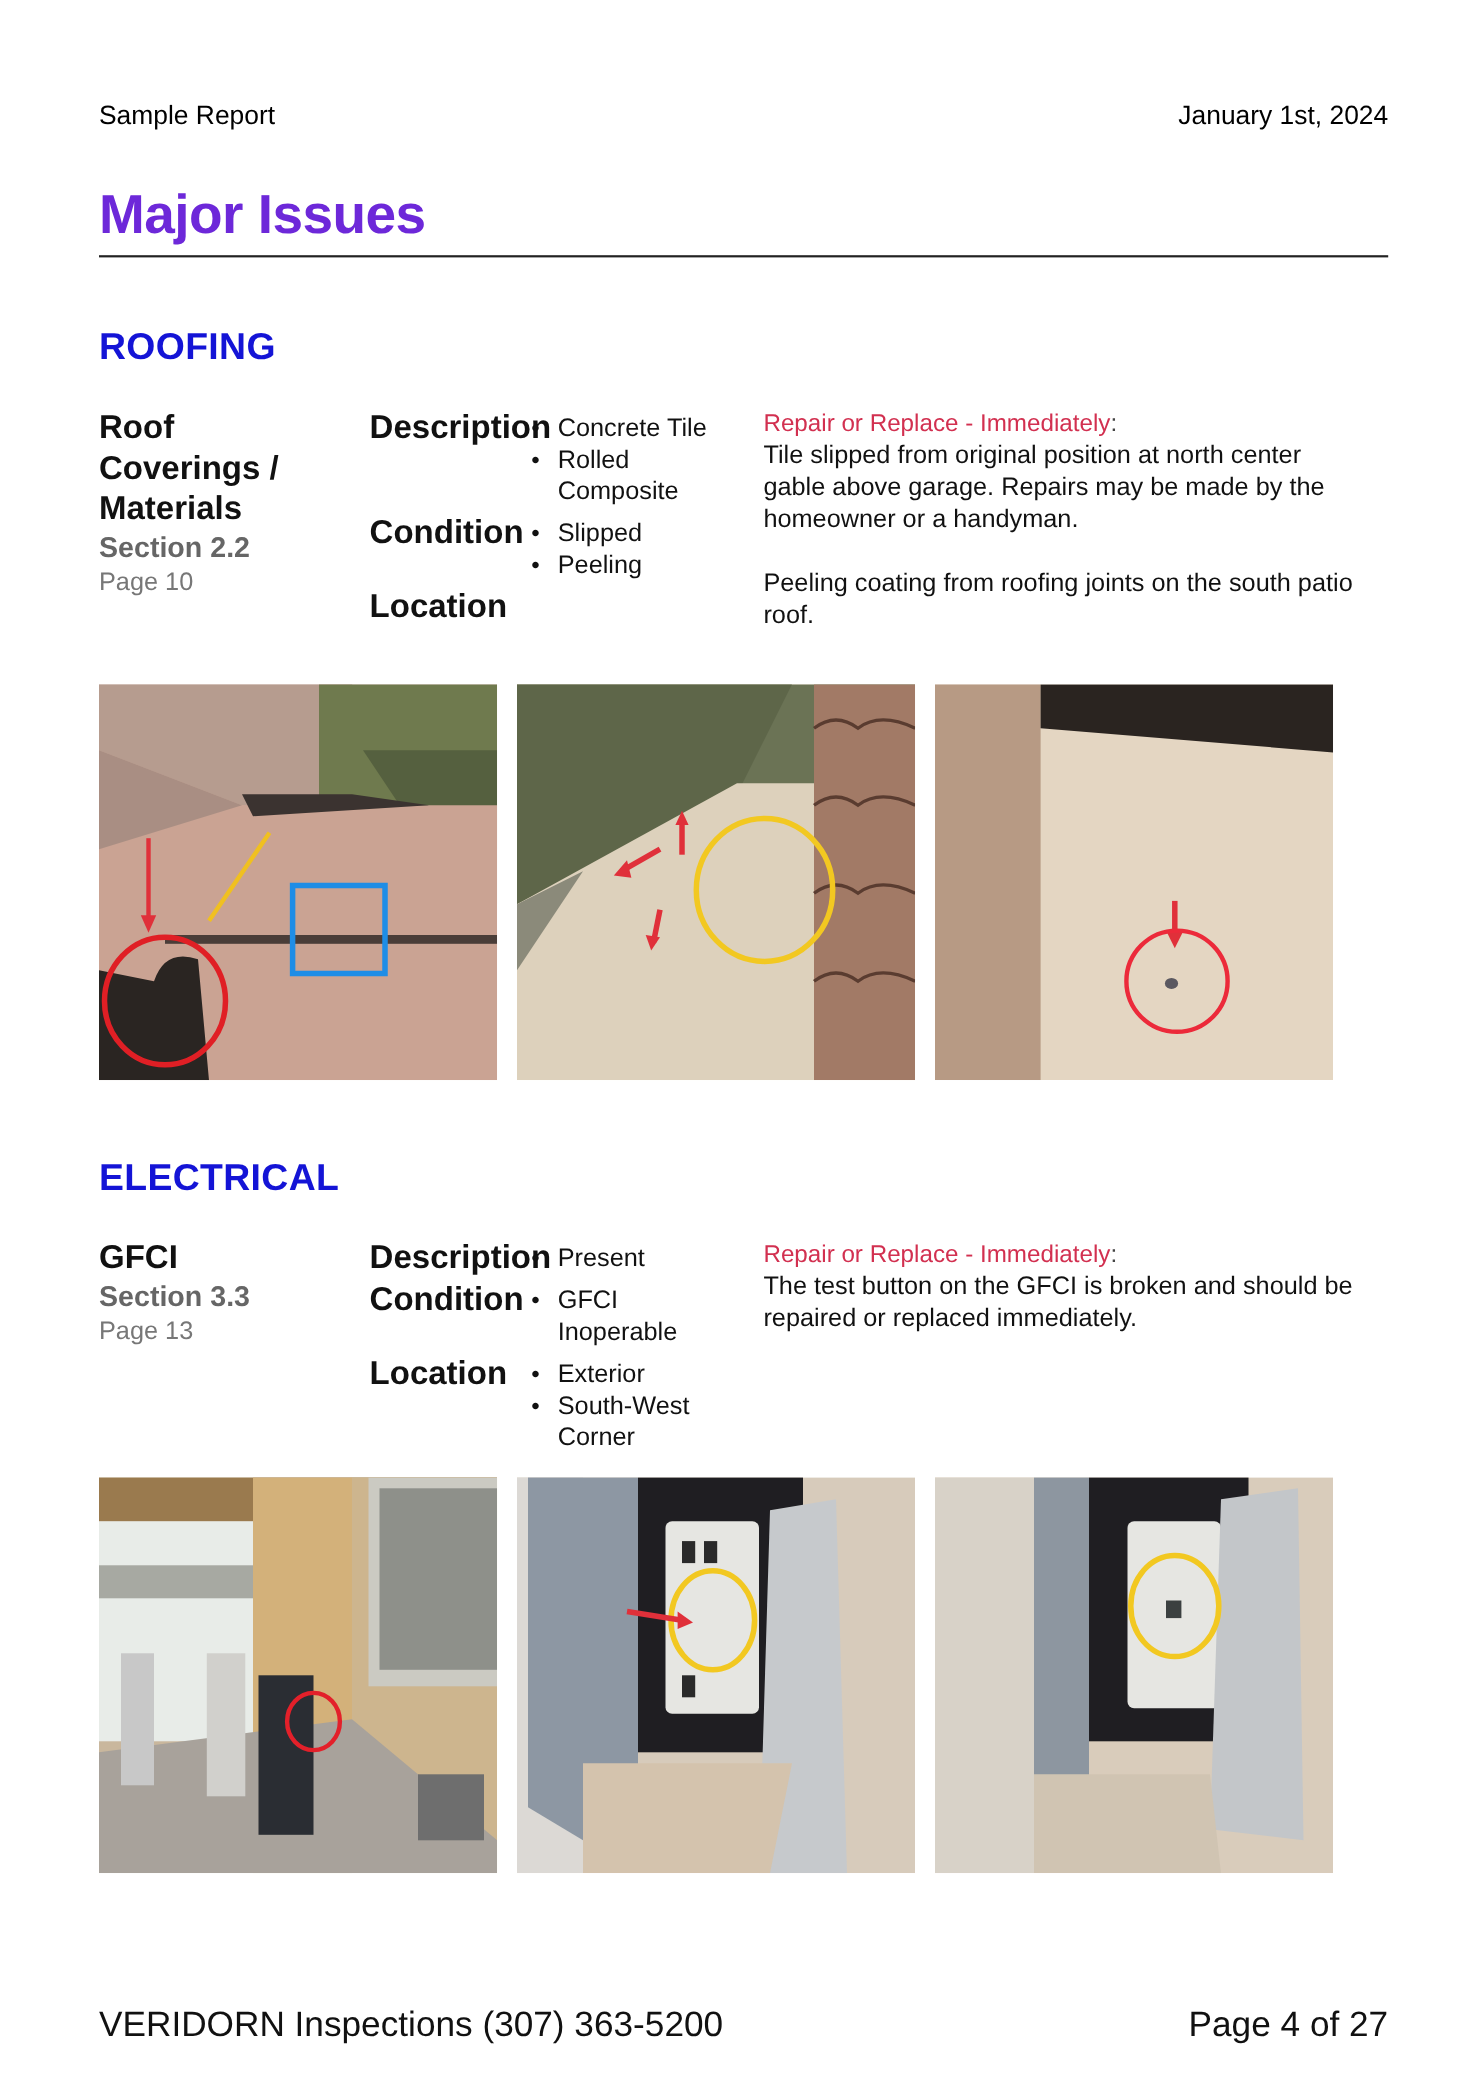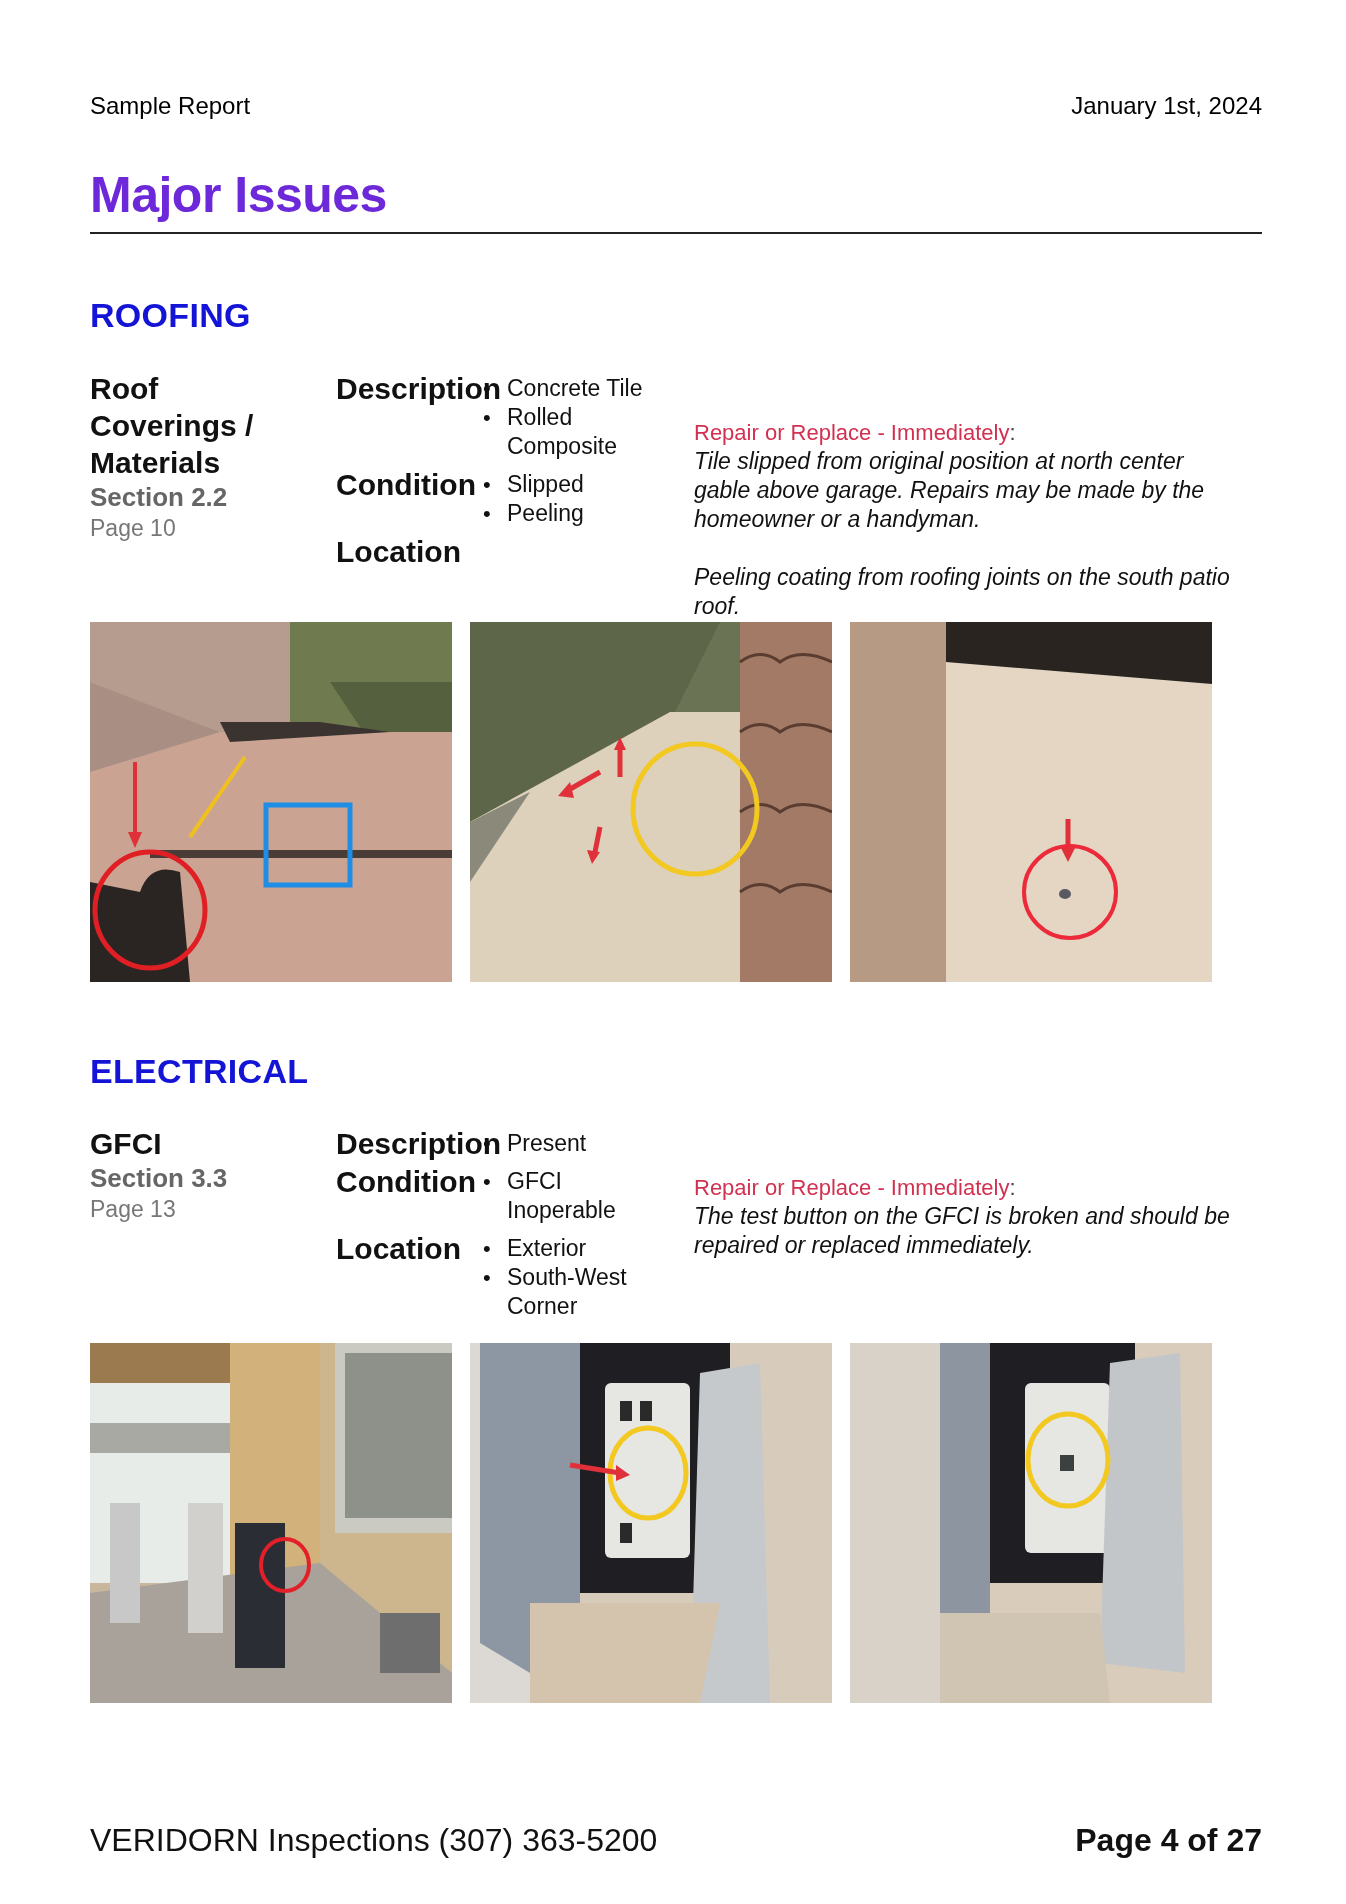--- a/index.html
+++ b/index.html
@@ -23,31 +23,31 @@
   .item-page { display: block; font-size: 23px; color: #777; line-height: 30px; font-weight: normal; }
 
   .attrs { left: 336px; width: 340px; }
   .attr-row { display: flex; margin-bottom: 9px; }
   .attr-label { width: 147px; font-size: 30px; font-weight: bold; line-height: 29px; color: #111; flex: none; }
   .attr-list { list-style: none; margin: 0; padding: 0; width: 170px; }
   .attr-list li { position: relative; padding-left: 24px; font-size: 23px; line-height: 29px; color: #111; }
   .attr-list li::before { content: "\2022"; position: absolute; left: 0; top: 0; font-size: 22px; }
 
   .notes { left: 694px; width: 540px; }
-  .sev { font-size: 22px; line-height: 28px; color: #d23050; margin-top: 48px; }
+  .sev { font-size: 22px; line-height: 28px; color: #d23050; }
   .sev-colon { color: #444; }
-  .note-text { font-size: 23px; line-height: 29px; font-style: italic; color: #111; margin: 0 0 29px 0; }
+  .note-text { font-size: 23px; line-height: 29px; color: #111; margin: 0 0 29px 0; }
 
   .photos { left: 90px; display: flex; gap: 18px; }
   .photo { width: 362px; height: 360px; position: relative; overflow: hidden; }
   .photo svg { display: block; width: 100%; height: 100%; }
 
   .footer-left, .footer-right { top: 1822px; font-size: 32px; color: #111; }
   .footer-left { left: 90px; }
-  .footer-right { right: 84px; font-weight: bold; }
+  .footer-right { right: 84px; }
 </style>
 </head>
 <body>
 
 <div class="abs hdr-left">Sample Report</div>
 <div class="abs hdr-right">January 1st, 2024</div>
 
 <div class="abs title-row">
   <span class="page-title">Major Issues</span>
 </div>

